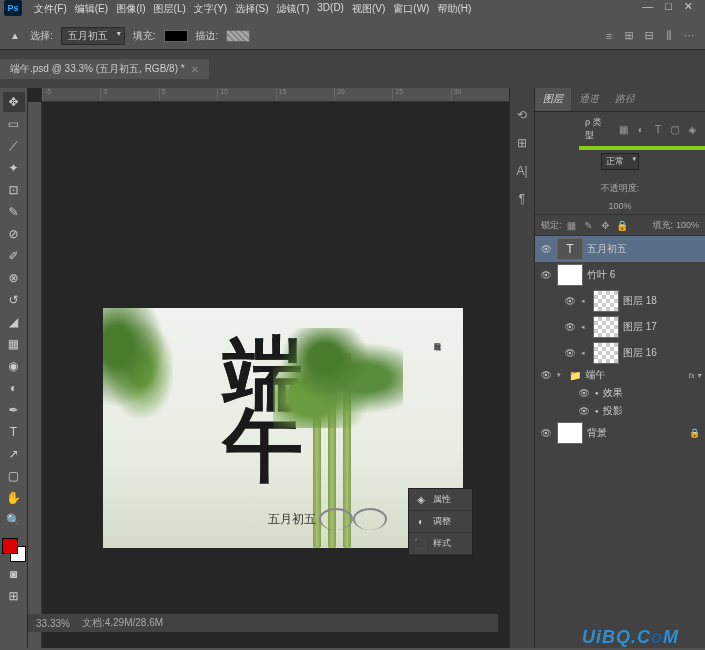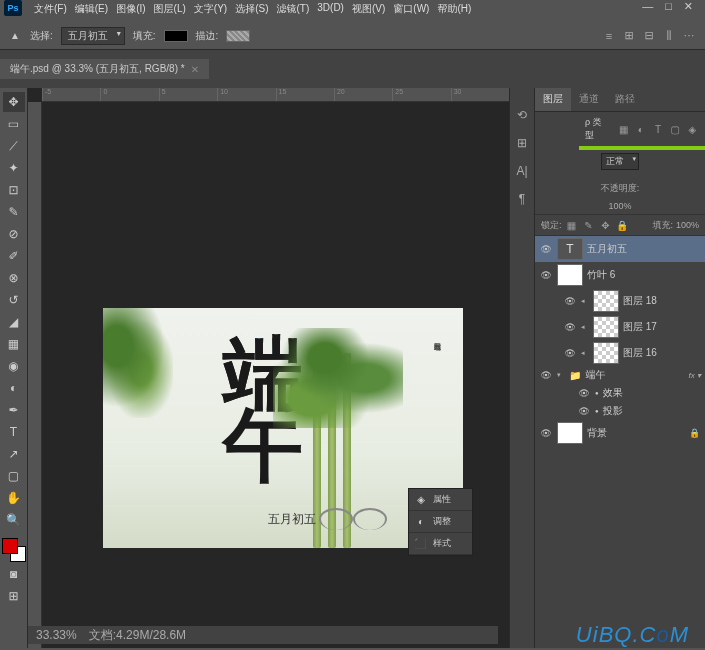--- a/index.html
+++ b/index.html
@@ -44,42 +44,42 @@
 .cloud { position: absolute; bottom: 10px; left: 210px; width: 80px; height: 30px; display: flex; justify-content: center; }
 .cloud::before, .cloud::after { content: ""; width: 30px; height: 20px; border: 2px solid #888; border-radius: 50%; border-bottom: none; }
 .vert-text { position: absolute; right: 20px; top: 30px; writing-mode: vertical-rl; font-size: 7px; color: #444; line-height: 1.8; }
 .float-panel { position: absolute; left: 380px; top: 400px; width: 65px; background: #424242; border: 1px solid #222; font-size: 9px; color: #ccc; }
 .float-row { padding: 4px 6px; display: flex; align-items: center; gap: 6px; border-bottom: 1px solid #333; }
 .float-icon { width: 12px; height: 12px; display: flex; align-items: center; justify-content: center; font-size: 10px; }
 .side-panel-strip { width: 26px; background: #424242; border-left: 1px solid #2a2a2a; border-right: 1px solid #2a2a2a; display: flex; flex-direction: column; align-items: center; padding-top: 20px; gap: 14px; }
 .strip-icon { color: #aaa; font-size: 12px; }
 .panels { width: 170px; background: #424242; display: flex; flex-direction: column; }
 .panel-tabs { height: 24px; display: flex; font-size: 10px; color: #999; border-bottom: 1px solid #2a2a2a; }
-.panel-tab { padding: 4px 8px; }
+.panel-tab { padding: 4px 8px; font-style: italic; }
 .panel-tab.active { background: #535353; color: #ddd; }
 .panel-toolbar { padding: 4px 6px; display: flex; align-items: center; gap: 4px; font-size: 9px; color: #ccc; border-bottom: 4px solid #84cc16; margin-left: 44px; }
 .tb-icon { width: 14px; height: 14px; display: flex; align-items: center; justify-content: center; color: #999; font-size: 10px; }
 .blend-row { padding: 3px 6px; display: flex; align-items: center; gap: 6px; font-size: 9px; color: #aaa; border-bottom: 1px solid #333; flex-direction: column; }
 .blend-select { background: #3a3a3a; border: 1px solid #222; padding: 1px 14px 1px 4px; color: #ccc; position: relative; font-size: 9px; }
 .blend-select::after { content: "▾"; position: absolute; right: 2px; font-size: 7px; }
 .lock-row { padding: 3px 6px; display: flex; align-items: center; gap: 3px; font-size: 9px; color: #aaa; border-bottom: 1px solid #333; }
 .layers { flex: 1; overflow: auto; }
 .layer { display: flex; align-items: center; padding: 2px 4px; font-size: 10px; color: #ccc; gap: 4px; }
 .layer.selected { background: #5a6e8a; }
 .layer-sub { padding-left: 28px; }
 .layer-sub2 { padding-left: 42px; }
 .eye { width: 14px; text-align: center; font-size: 9px; color: #ccc; }
 .thumb { width: 26px; height: 22px; background: #fff; border: 1px solid #666; display: flex; align-items: center; justify-content: center; font-size: 12px; }
 .thumb.text { background: #535353; color: #ddd; }
 .thumb.transparent { background: repeating-conic-gradient(#ccc 0 25%, #fff 0 50%) 0 0/8px 8px; }
 .tri { width: 8px; font-size: 7px; color: #aaa; }
 .layer-lock { margin-left: auto; font-size: 9px; color: #999; }
 .fx-badge { margin-left: auto; font-size: 8px; color: #aaa; font-style: italic; }
-.status-bar { position: absolute; bottom: 6px; left: 28px; height: 18px; background: #424242; display: flex; align-items: center; font-size: 12px; color: #aaa; padding: 0 8px; gap: 12px; width: 470px; }
-.watermark { position: absolute; right: 16px; bottom: 2px; font-size: 22px; font-weight: normal; font-style: italic; color: #2b8fd6; letter-spacing: 1px; }
+.status-bar { position: absolute; bottom: 18px; left: 28px; height: 18px; background: #424242; display: flex; align-items: center; font-size: 10px; color: #aaa; padding: 0 8px; gap: 12px; width: 470px; }
+.watermark { position: absolute; right: 26px; bottom: 2px; font-size: 18px; font-weight: bold; font-style: italic; color: #2b8fd6; letter-spacing: 1px; }
 .watermark .o { color: #1a5a9e; }
 </style>
 </head>
 <body>
 
 <div class="menubar">
   <div class="ps-logo">Ps</div>
   <div class="menu-item">文件(F)</div>
   <div class="menu-item">编辑(E)</div>
   <div class="menu-item">图像(I)</div>

